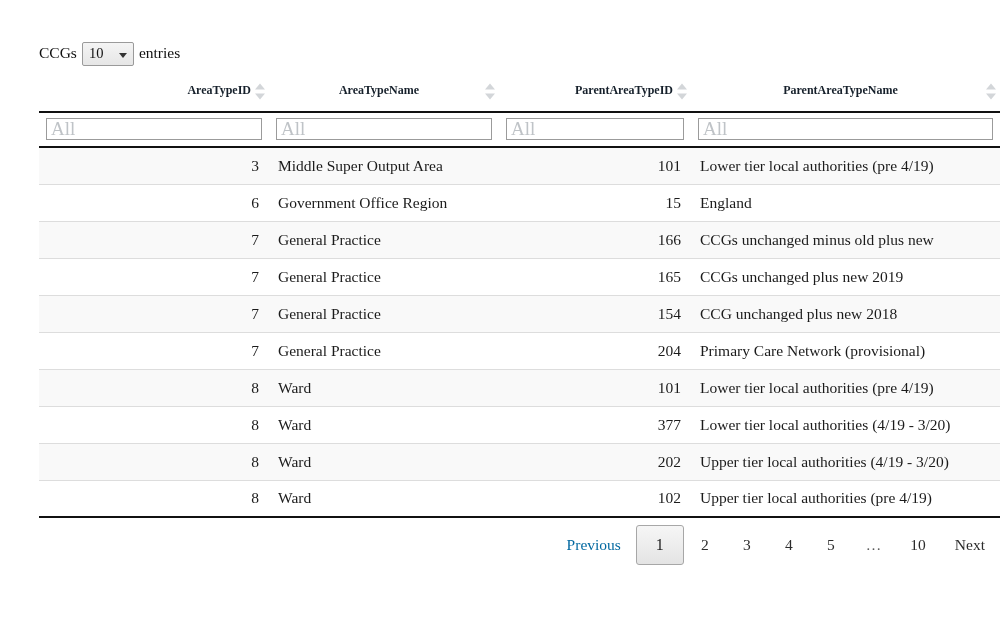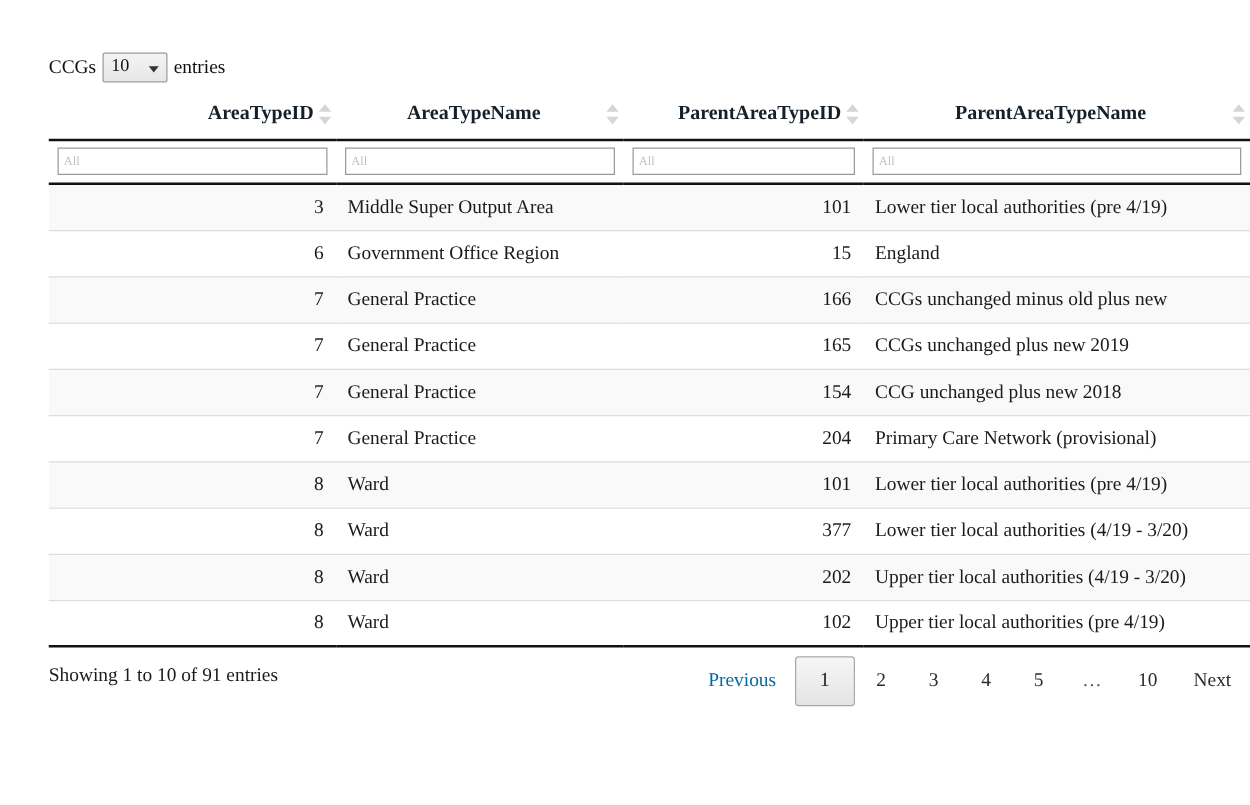--- a/index.html
+++ b/index.html
@@ -102,21 +102,21 @@
     font-weight: normal;
   }
 
   thead tr.head-labels th {
     border-bottom: 2px solid #111111;
     height: 33px;
     vertical-align: middle;
     position: relative;
     padding: 0 18px 4px 8px;
     font-weight: bold;
-    font-size: 16px;
+    font-size: 12px;
     color: #16202b;
     text-align: right;
     cursor: pointer;
     font-family: "Liberation Serif", "DejaVu Serif", serif;
   }
   thead tr.head-labels th.center-head { text-align: center; }
 
   .sort-icon {
     position: absolute;
     right: 4px;
@@ -141,21 +141,21 @@
     border-bottom: 2px solid #111111;
     background: #fff;
   }
   thead tr.head-filters input {
     width: 100%;
     height: 22px;
     box-sizing: border-box;
     border: 1px solid #9b9b9b;
     background: #fff;
     font-family: "Liberation Serif", serif;
-    font-size: 10px;
+    font-size: 19px;
     padding: 1px 4px;
     outline: none;
     color: #333;
   }
   thead tr.head-filters input::placeholder { color: #bfc3c7; opacity: 1; }
 
   tbody tr { height: 37px; }
   tbody tr.odd { background: #f9f9f9; }
   tbody tr.even { background: #ffffff; }
   tbody td {
@@ -344,21 +344,20 @@
         <tr class="even">
           <td class="num">8</td>
           <td class="txt">Ward</td>
           <td class="num">102</td>
           <td class="txt">Upper tier local authorities (pre 4/19)</td>
         </tr>
       </tbody>
   </table>
 
   <div class="dt-bottom">
-    <div class="dt-info">Showing 1 to 10 of 91 entries</div>
     <div class="dt-paginate" id="paginate">
       <span class="pg disabled">Previous</span>
       <span id="page-buttons" style="display:flex;align-items:center;">
           <span class="pg num current">1</span>
           <span class="pg num">2</span>
           <span class="pg num">3</span>
           <span class="pg num">4</span>
           <span class="pg num">5</span>
           <span class="pg num ellipsis">…</span>
           <span class="pg num">10</span>

